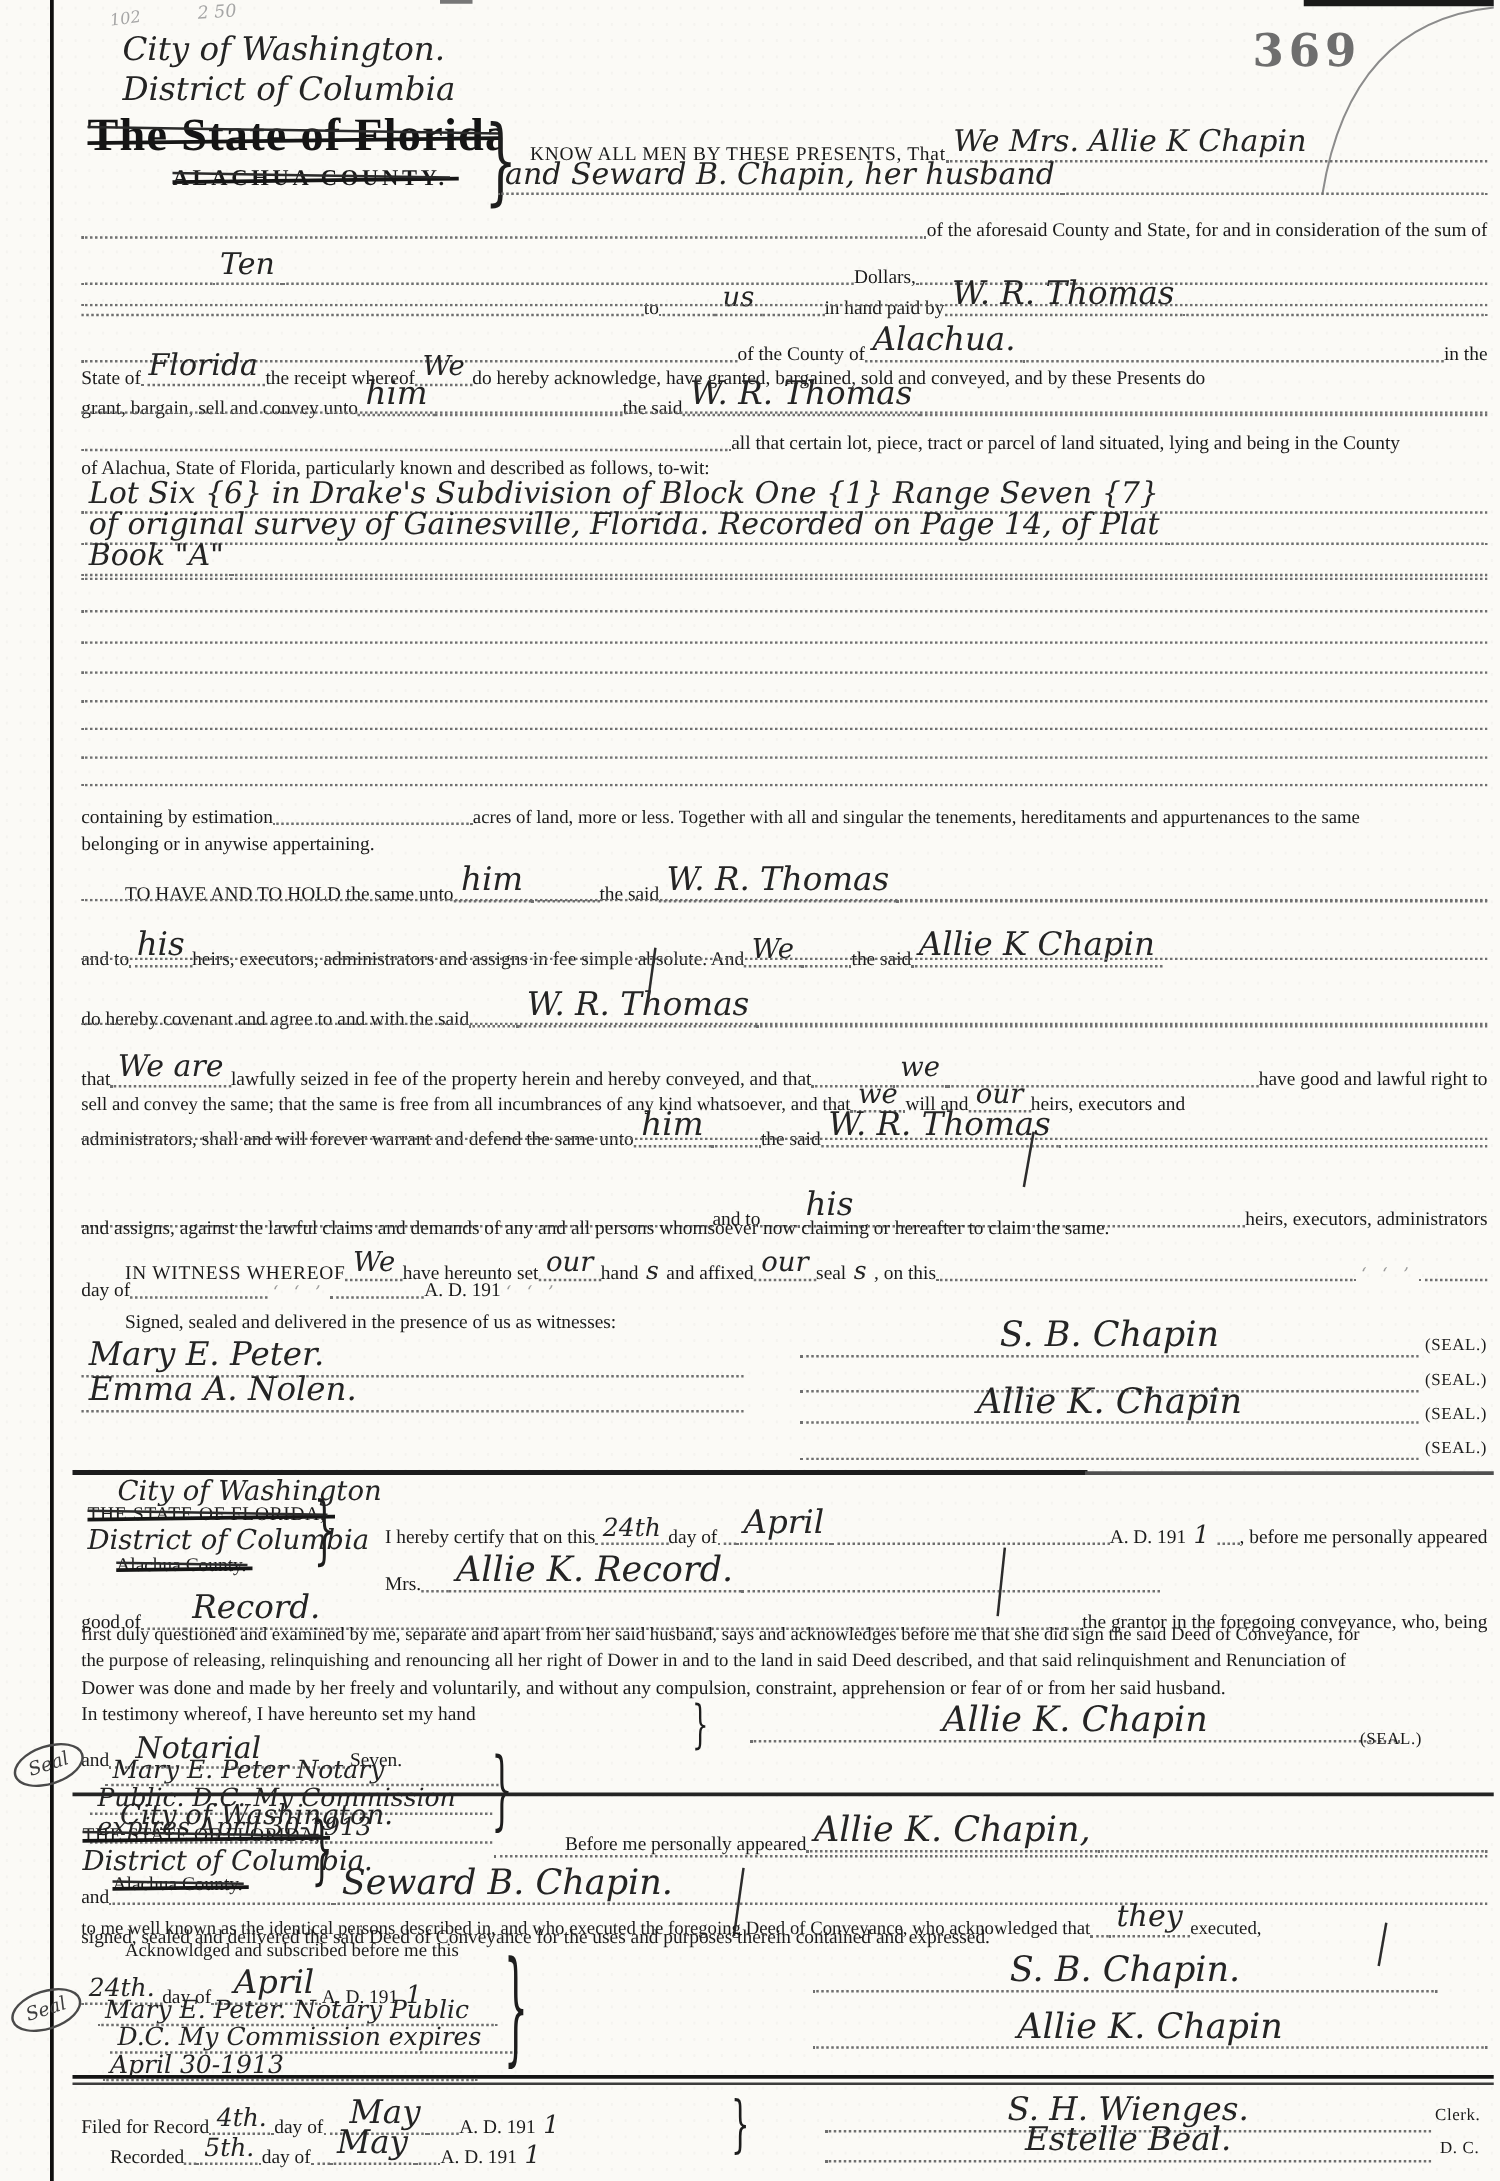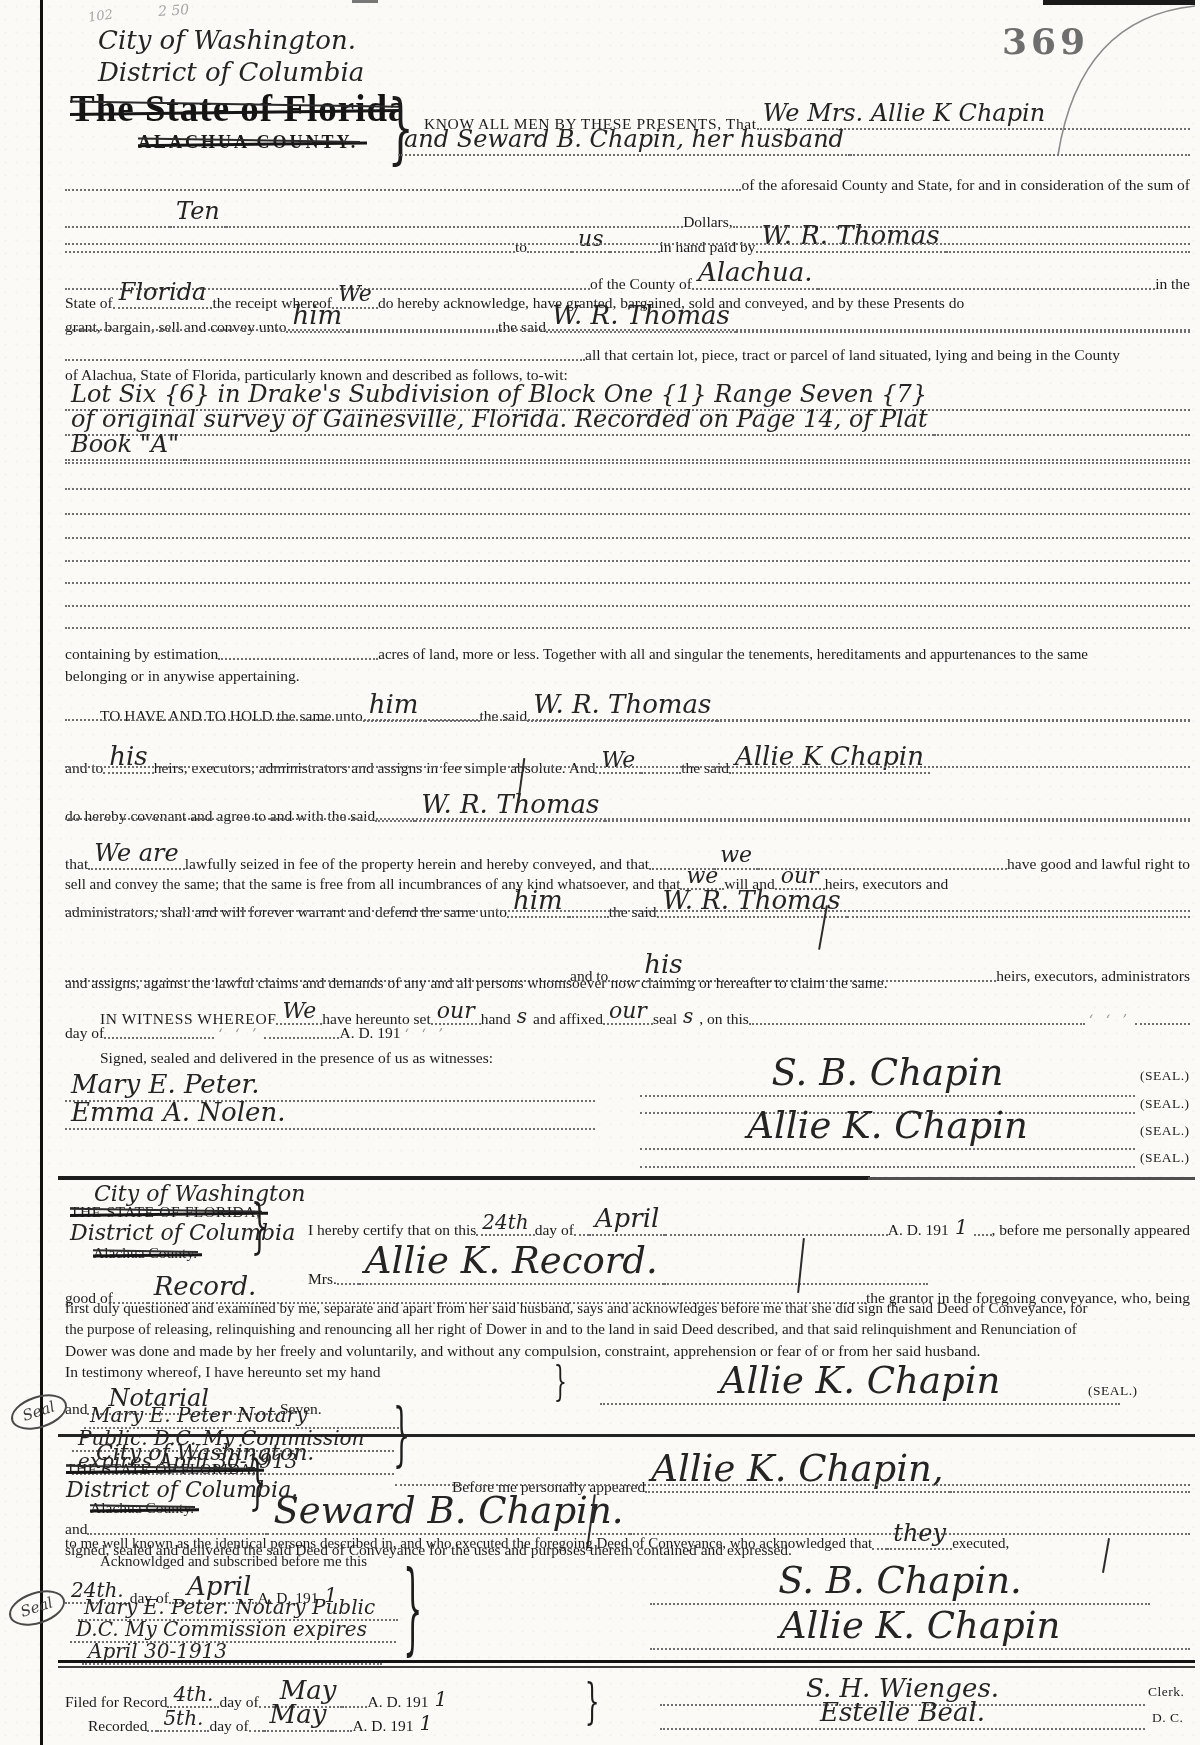--- a/index.html
+++ b/index.html
@@ -12,21 +12,21 @@
     font-family:"Liberation Serif", serif;
     color:#1b1b1b;
     overflow:hidden;
   }
   .row { position:absolute; display:flex; align-items:flex-end; white-space:nowrap; overflow:hidden; }
   .row > span { line-height:1.15; }
   .pt   { font-size:15.5px; }
   .pt15 { font-size:15px; }
   .caps { letter-spacing:0.6px; }
   .h    { font-family:"DejaVu Serif", serif; font-style:italic; color:#242424; padding:0 6px; font-size:22px; line-height:1.05; white-space:pre; flex:0 0 auto; }
-  .h20 { font-size:20px; } .h24 { font-size:24px; } .h26 { font-size:26px; } .h29 { font-size:37px; }
+  .h20 { font-size:20px; } .h24 { font-size:24px; } .h26 { font-size:26px; } .h29 { font-size:28px; }
   .d { flex:1 1 auto; border-bottom:2px dotted #6f6f6f; margin-bottom:3px; min-width:4px; height:0; }
   .under { border-bottom:2px dotted #6f6f6f; margin-bottom:3px; }
   .f1 { flex:1 1 auto; }
   .center { text-align:center; }
   .deed-title { font-size:37px; font-weight:bold; letter-spacing:1px; color:#141414; font-family:"Liberation Serif",serif; }
   .county-title { font-size:18px; font-weight:bold; letter-spacing:3px; color:#191919; }
   .xout { position:relative; display:inline-block; }
   .xout::before { content:""; position:absolute; left:-8%; right:-4%; top:54%; height:2.6px; background:#161616; transform:rotate(-0.7deg); }
   .xout::after  { content:""; position:absolute; left:-13%; right:-1%; top:35%; height:1.8px; background:#2b2b2b; transform:rotate(0.9deg); }
   .brace { position:absolute; font-family:"DejaVu Serif", serif; color:#1d1d1d; line-height:1; transform-origin:top center; }
@@ -431,21 +431,21 @@
     <span class="h h20 under">24th.</span>
     <span class="pt">day of</span>
     <span class="d" style="flex:0 0 12px"></span>
     <span class="h h26 under">April</span>
     <span class="pt">A. D. 191</span>
     <span class="h h20">1</span>
   </div>
   <div class="row" style="left:78px;top:1596px;width:320px">
     <span class="h h20 under f1">Mary E. Peter. Notary Public</span>
   </div>
-  <div class="row" style="left:70px;top:1618px;width:326px">
+  <div class="row" style="left:88px;top:1618px;width:326px">
     <span class="h h20 under f1">D.C. My Commission expires</span>
   </div>
   <div class="row" style="left:82px;top:1640px;width:300px">
     <span class="h h20 under f1">April 30-1913</span>
   </div>
   <span class="brace" style="left:402px;top:1558px;font-size:34px;transform:scale(0.9,2.9)">}</span>
   <div class="seal-scrawl" style="left:8px;top:1592px">
     <span class="h">Seal</span>
   </div>
   <div class="row" style="left:650px;top:1560px;width:500px">

